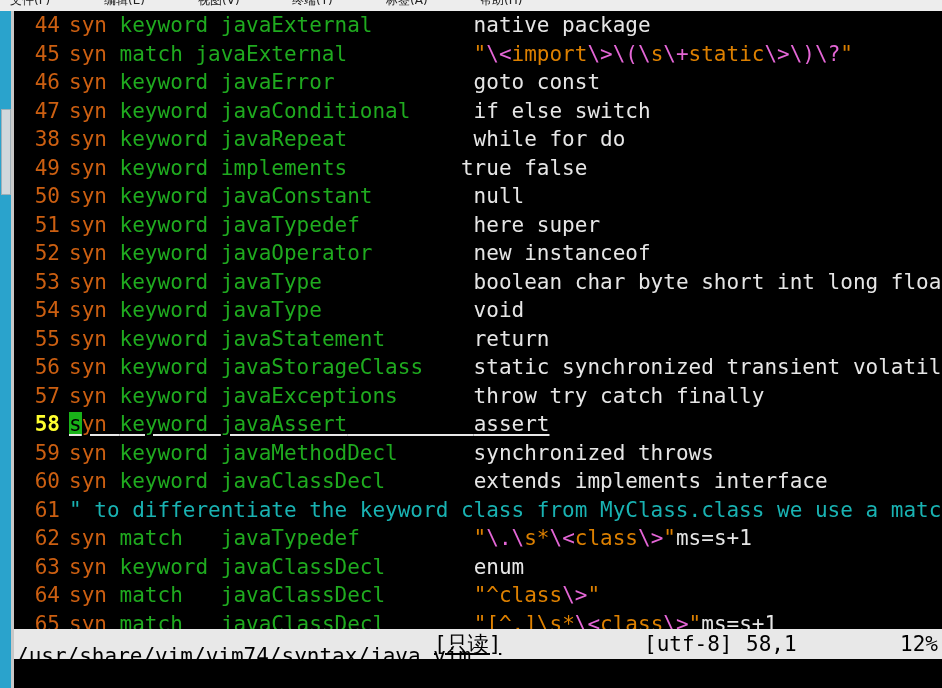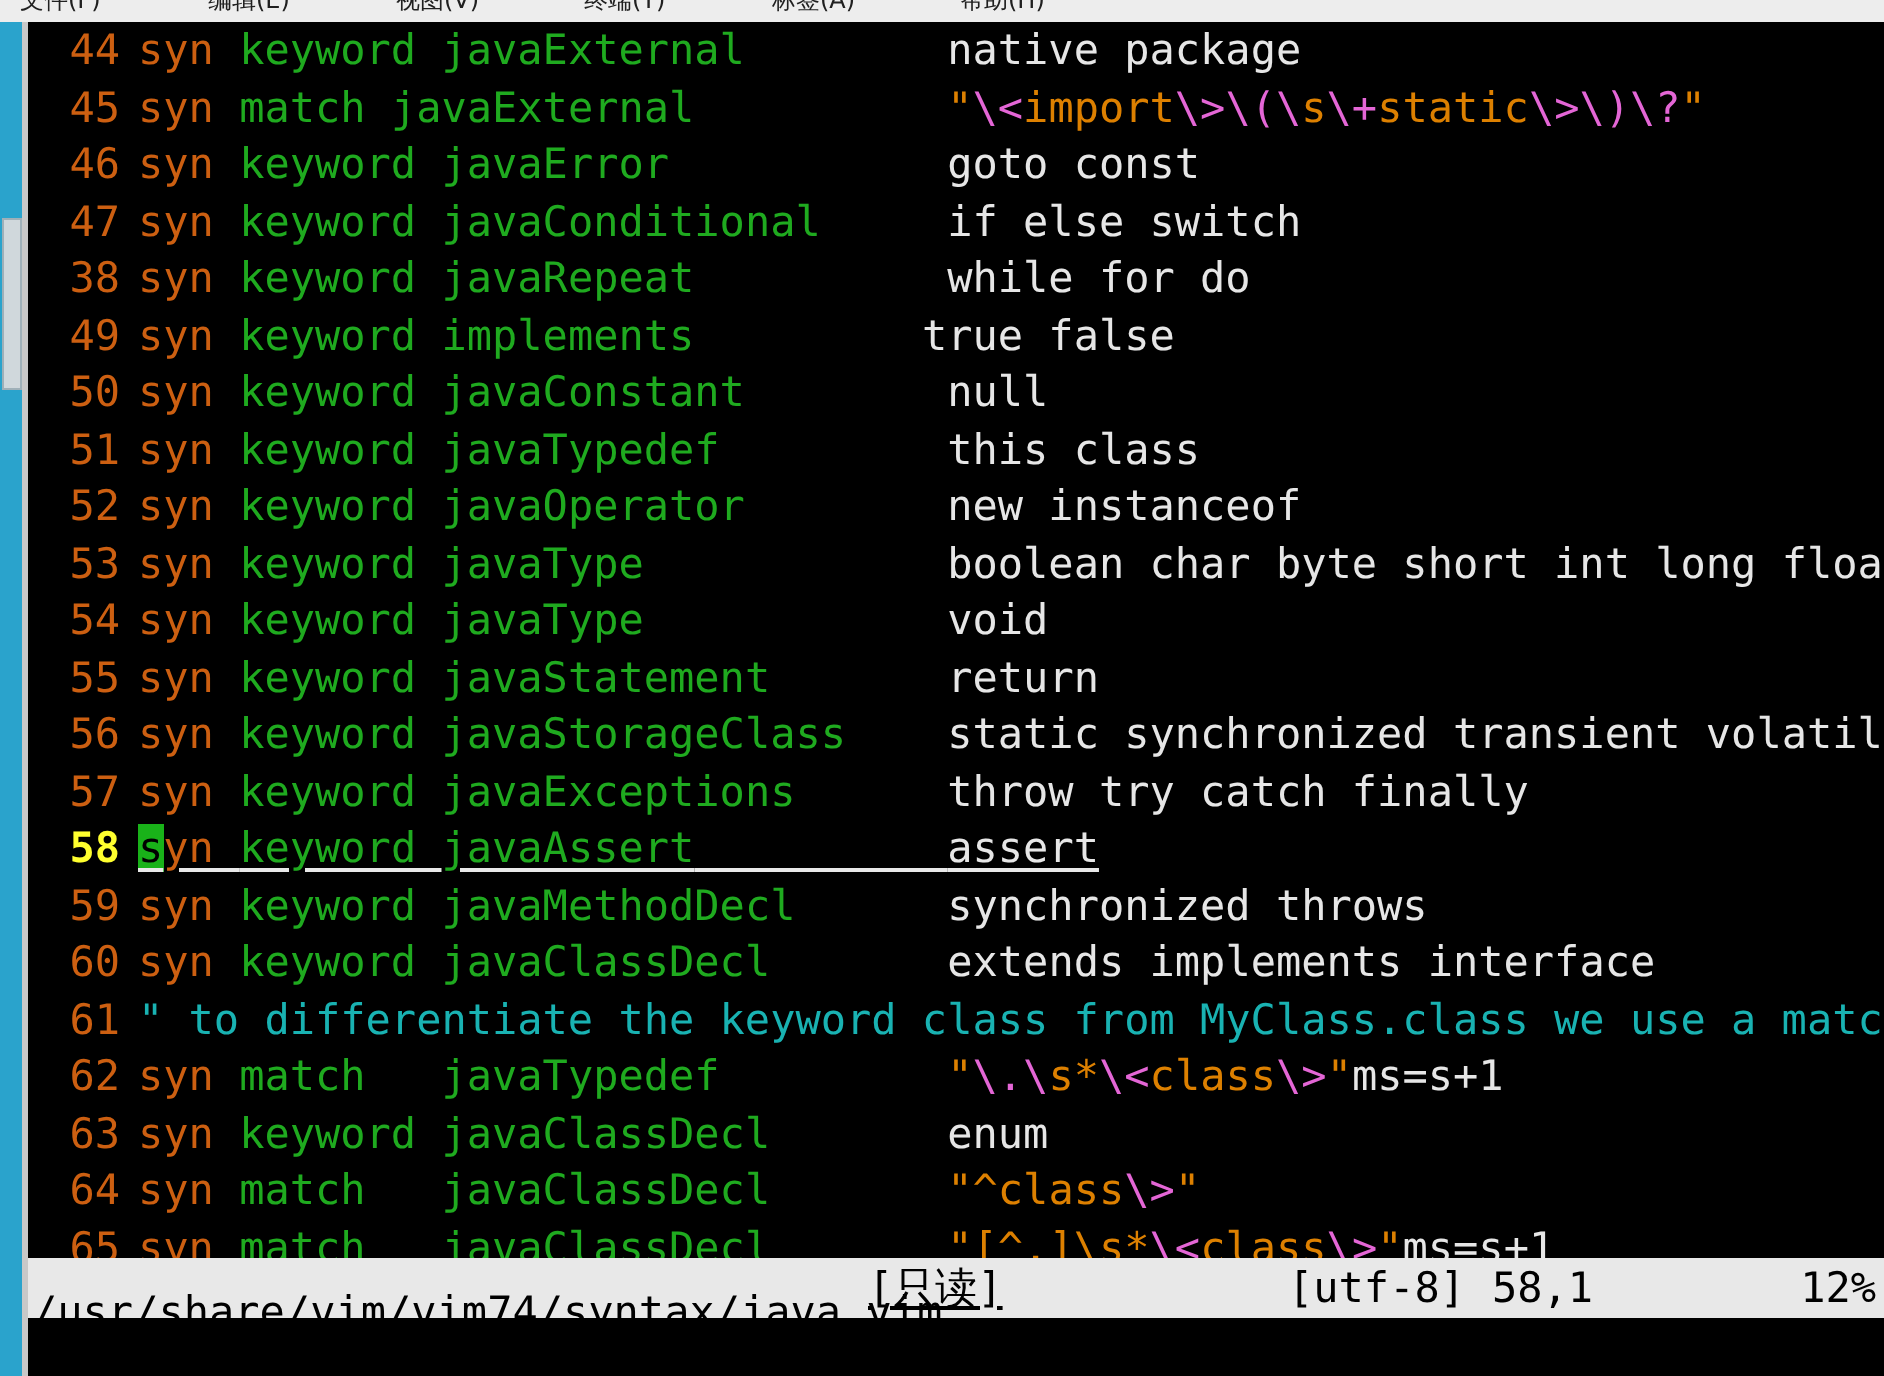--- a/index.html
+++ b/index.html
@@ -193,21 +193,21 @@
 
   <div id="terminal">
     <div id="buffer">
         <div class="line"><span class="lnum">44</span><span class="body"><span class="tok-cmd">syn </span><span class="tok-sub">keyword </span><span class="tok-group">javaExternal</span><span class="tok-plain">        </span><span class="tok-plain">native package</span></span></div>
         <div class="line"><span class="lnum">45</span><span class="body"><span class="tok-cmd">syn </span><span class="tok-sub">match </span><span class="tok-group">javaExternal</span><span class="tok-plain">          </span><span class="tok-string">"</span><span class="tok-esc">\&lt;</span><span class="tok-string">import</span><span class="tok-esc">\&gt;\(\</span><span class="tok-string">s</span><span class="tok-esc">\+</span><span class="tok-string">static</span><span class="tok-esc">\&gt;\)\?</span><span class="tok-string">"</span></span></div>
         <div class="line"><span class="lnum">46</span><span class="body"><span class="tok-cmd">syn </span><span class="tok-sub">keyword </span><span class="tok-group">javaError</span><span class="tok-plain">           </span><span class="tok-plain">goto const</span></span></div>
         <div class="line"><span class="lnum">47</span><span class="body"><span class="tok-cmd">syn </span><span class="tok-sub">keyword </span><span class="tok-group">javaConditional</span><span class="tok-plain">     </span><span class="tok-plain">if else switch</span></span></div>
         <div class="line"><span class="lnum">38</span><span class="body"><span class="tok-cmd">syn </span><span class="tok-sub">keyword </span><span class="tok-group">javaRepeat</span><span class="tok-plain">          </span><span class="tok-plain">while for do</span></span></div>
         <div class="line"><span class="lnum">49</span><span class="body"><span class="tok-cmd">syn </span><span class="tok-sub">keyword </span><span class="tok-group">implements</span><span class="tok-plain">         </span><span class="tok-plain">true false</span></span></div>
         <div class="line"><span class="lnum">50</span><span class="body"><span class="tok-cmd">syn </span><span class="tok-sub">keyword </span><span class="tok-group">javaConstant</span><span class="tok-plain">        </span><span class="tok-plain">null</span></span></div>
-        <div class="line"><span class="lnum">51</span><span class="body"><span class="tok-cmd">syn </span><span class="tok-sub">keyword </span><span class="tok-group">javaTypedef</span><span class="tok-plain">         </span><span class="tok-plain">this class</span></span></div>
+        <div class="line"><span class="lnum">51</span><span class="body"><span class="tok-cmd">syn </span><span class="tok-sub">keyword </span><span class="tok-group">javaTypedef</span><span class="tok-plain">         </span><span class="tok-plain">here super</span></span></div>
         <div class="line"><span class="lnum">52</span><span class="body"><span class="tok-cmd">syn </span><span class="tok-sub">keyword </span><span class="tok-group">javaOperator</span><span class="tok-plain">        </span><span class="tok-plain">new instanceof</span></span></div>
         <div class="line"><span class="lnum">53</span><span class="body"><span class="tok-cmd">syn </span><span class="tok-sub">keyword </span><span class="tok-group">javaType</span><span class="tok-plain">            </span><span class="tok-plain">boolean char byte short int long float doubl</span></span></div>
         <div class="line"><span class="lnum">54</span><span class="body"><span class="tok-cmd">syn </span><span class="tok-sub">keyword </span><span class="tok-group">javaType</span><span class="tok-plain">            </span><span class="tok-plain">void</span></span></div>
         <div class="line"><span class="lnum">55</span><span class="body"><span class="tok-cmd">syn </span><span class="tok-sub">keyword </span><span class="tok-group">javaStatement</span><span class="tok-plain">       </span><span class="tok-plain">return</span></span></div>
         <div class="line"><span class="lnum">56</span><span class="body"><span class="tok-cmd">syn </span><span class="tok-sub">keyword </span><span class="tok-group">javaStorageClass</span><span class="tok-plain">    </span><span class="tok-plain">static synchronized transient volatile final</span></span></div>
         <div class="line"><span class="lnum">57</span><span class="body"><span class="tok-cmd">syn </span><span class="tok-sub">keyword </span><span class="tok-group">javaExceptions</span><span class="tok-plain">      </span><span class="tok-plain">throw try catch finally</span></span></div>
         <div class="line cursorline"><span class="lnum">58</span><span class="body"><span class="tok-cmd cursor">s</span><span class="tok-cmd">yn </span><span class="tok-sub">keyword </span><span class="tok-group">javaAssert</span><span class="tok-plain">          </span><span class="tok-plain">assert</span></span></div>
         <div class="line"><span class="lnum">59</span><span class="body"><span class="tok-cmd">syn </span><span class="tok-sub">keyword </span><span class="tok-group">javaMethodDecl</span><span class="tok-plain">      </span><span class="tok-plain">synchronized throws</span></span></div>
         <div class="line"><span class="lnum">60</span><span class="body"><span class="tok-cmd">syn </span><span class="tok-sub">keyword </span><span class="tok-group">javaClassDecl</span><span class="tok-plain">       </span><span class="tok-plain">extends implements interface</span></span></div>
         <div class="line"><span class="lnum">61</span><span class="body"><span class="tok-comment">" to differentiate the keyword class from MyClass.class we use a match here</span></span></div>

